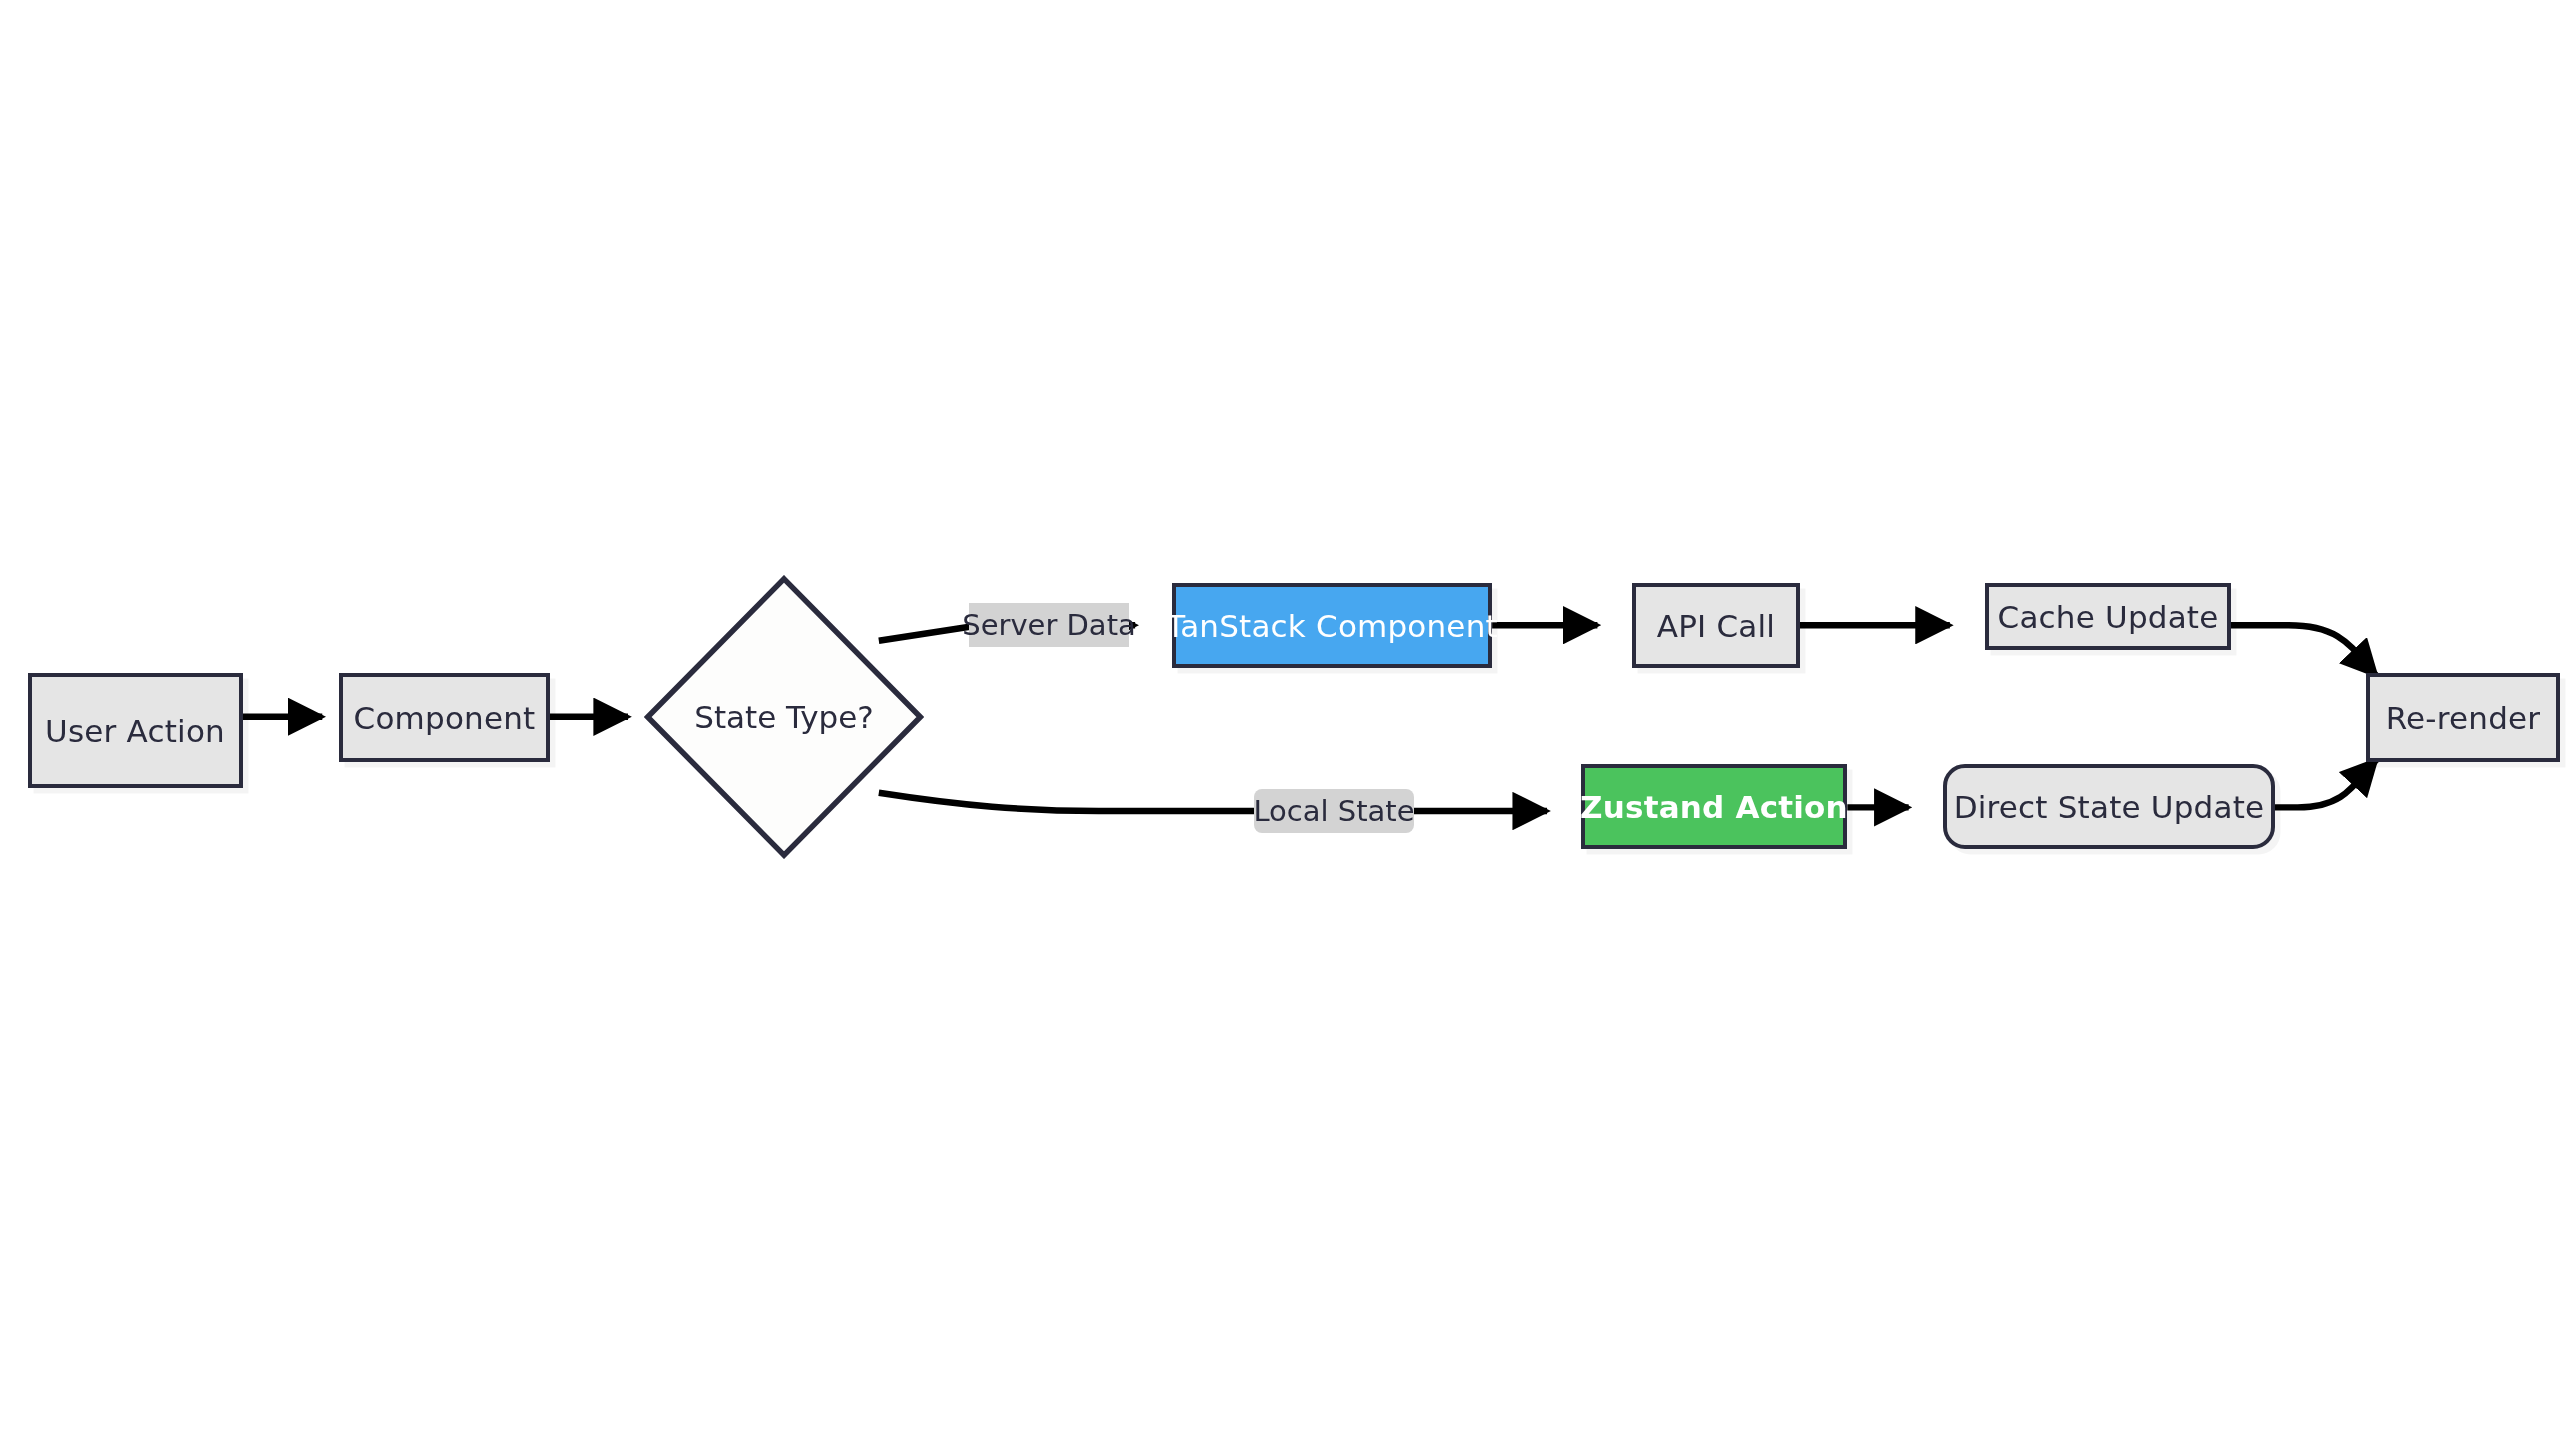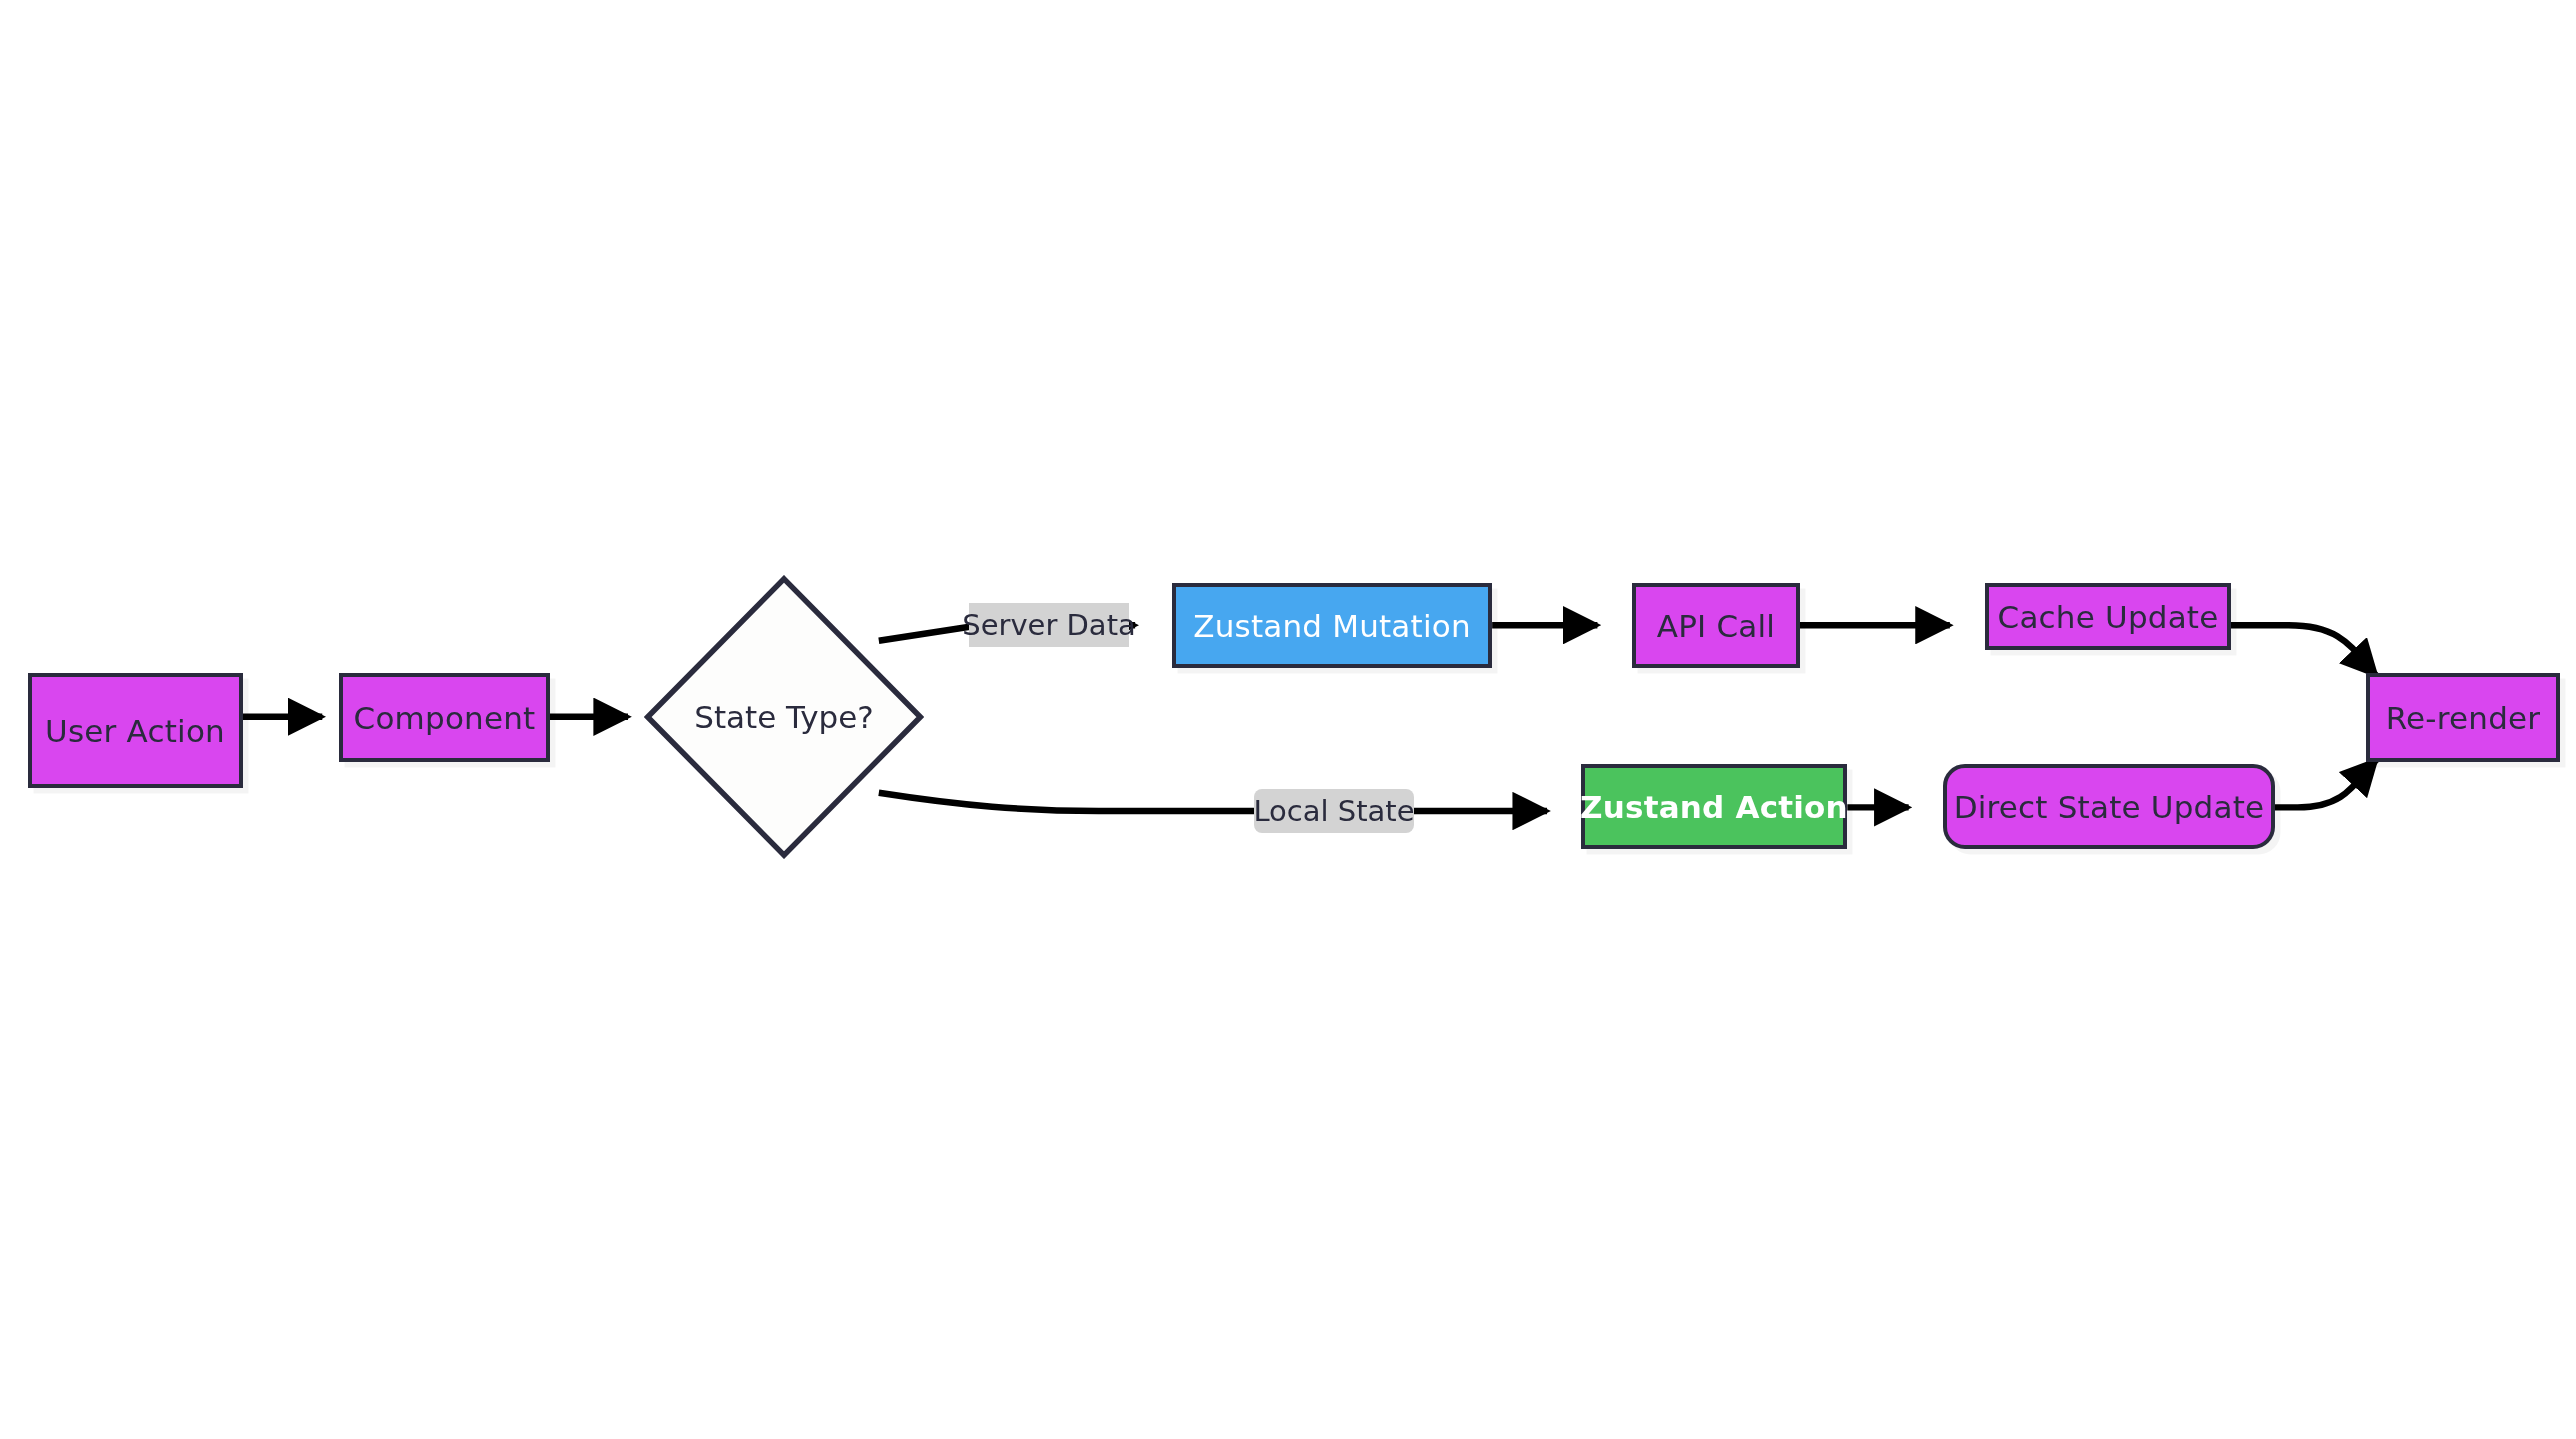--- a/index.html
+++ b/index.html
@@ -28,21 +28,21 @@
     pointer-events: none;
   }
 
   .node {
     position: absolute;
     box-sizing: border-box;
     display: flex;
     align-items: center;
     justify-content: center;
     border: 4.6px solid #2a2b3d;
-    background: #d946ef;
+    background: #e5e5e5;
     color: #2a2b3d;
     font-size: 31px;
     font-family: "DejaVu Sans", sans-serif;
     letter-spacing: 0.2px;
     white-space: nowrap;
     box-shadow: 5.5px 5.5px 0 0 rgba(0,0,0,0.045);
   }
   .node.accent-blue {
     background: #47a7f0;
     color: #ffffff;
@@ -125,21 +125,21 @@
   </div>
 
   <div class="diamond-wrap" style="left:644px; top:575px; width:280px; height:284px;">
     <svg width="280" height="284" viewBox="0 0 306 310" xmlns="http://www.w3.org/2000/svg">
       <polygon points="153,4 302,155 153,306 4,155" fill="#fdfdfc" stroke="#2a2b3d" stroke-width="6"></polygon>
     </svg>
     <div class="dlabel">State Type?</div>
   </div>
 
   <div class="node accent-blue" style="left:1172px; top:583px; width:320px; height:85px;">
-    <span>Zustand Mutation</span>
+    <span>TanStack Component</span>
   </div>
 
   <div class="node" style="left:1632px; top:583px; width:168px; height:85px;">
     <span>API Call</span>
   </div>
 
   <div class="node" style="left:1985px; top:583px; width:246px; height:67px;">
     <span>Cache Update</span>
   </div>
 

